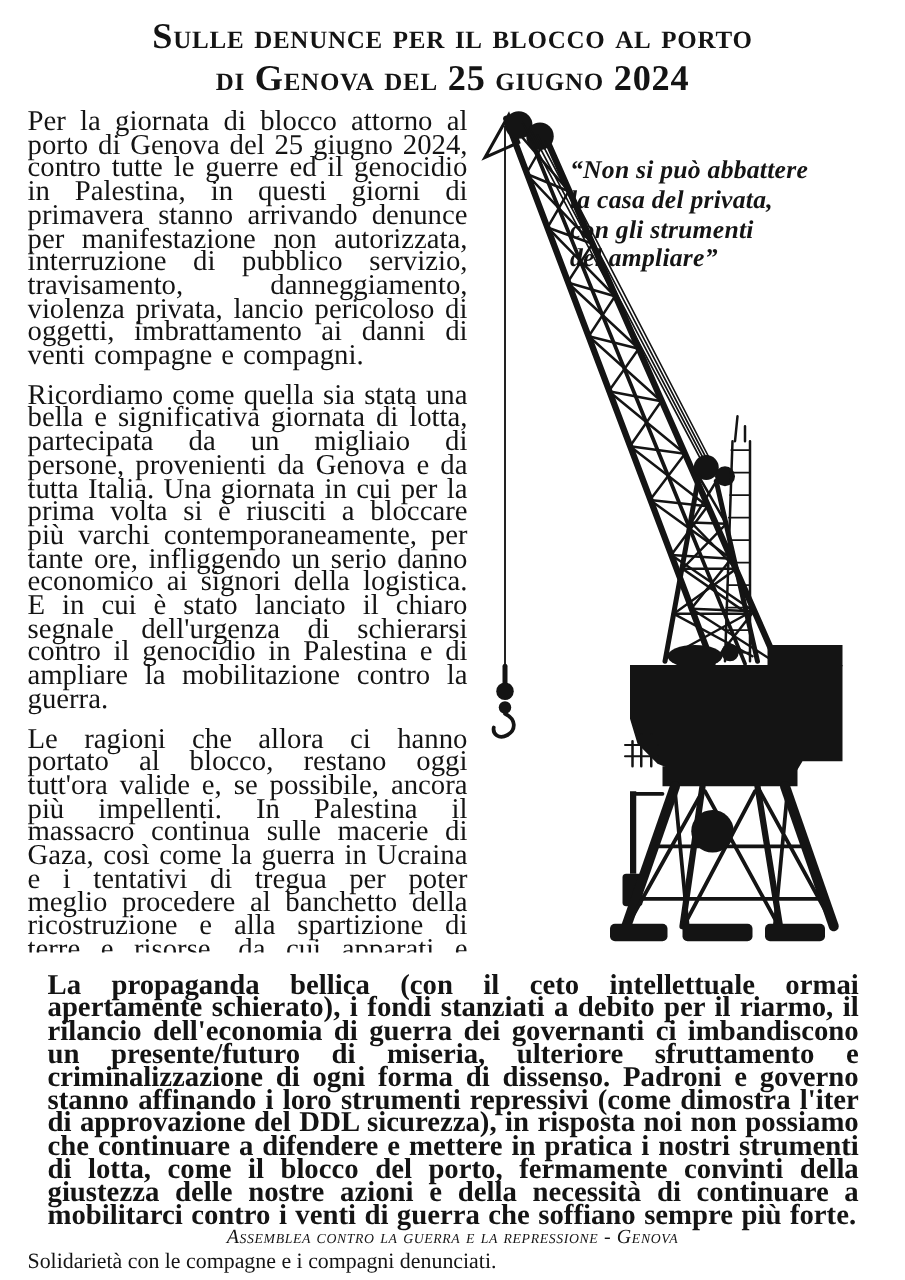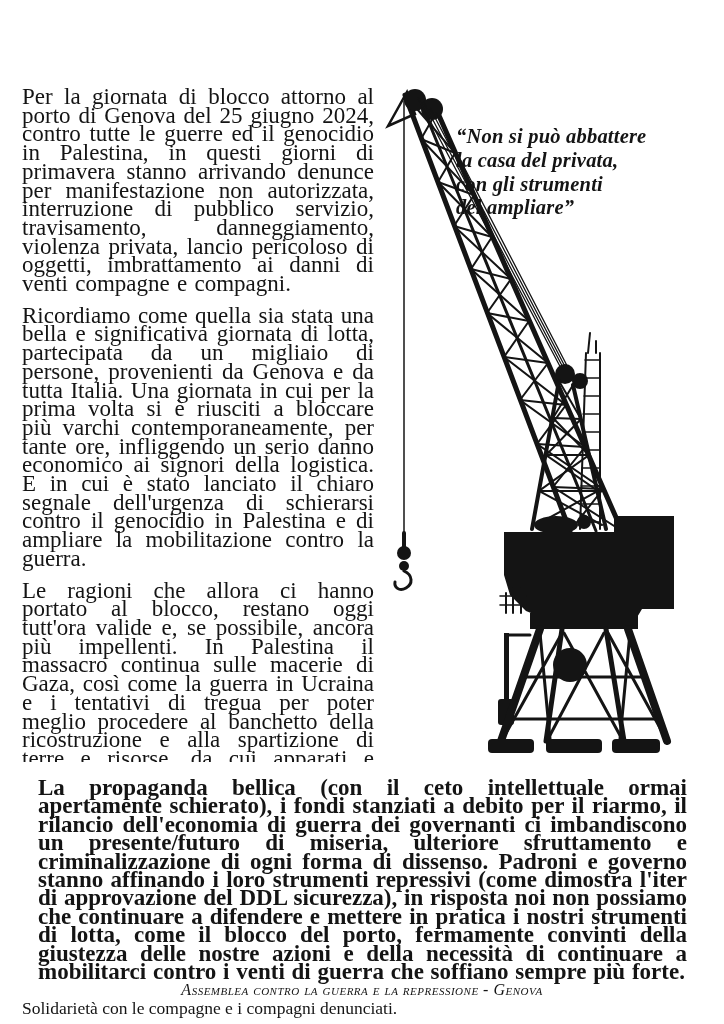--- a/index.html
+++ b/index.html
@@ -33,20 +33,22 @@
     font-style:italic;font-weight:400;font-variant:small-caps;
     font-size:16px;letter-spacing:0.5px;
   }
 </style>
 </head>
 <body>
 
 <div class="page">
 
   <div class="title">
+    <div>Sulle denunce per il blocco al porto</div>
+    <div>di Genova del 25 giugno 2024</div>
   </div>
 
   <div class="leftcol">
     <p class="para">Per la giornata di blocco attorno al porto di Genova del 25 giugno 2024, contro tutte le guerre ed il genocidio in Palestina, in questi giorni di primavera stanno arrivando denunce per manifestazione non autorizzata, interruzione di pubblico servizio, travisamento, danneggiamento, violenza privata, lancio pericoloso di oggetti, imbrattamento ai danni di venti compagne e compagni.</p>
     <p class="para">Ricordiamo come quella sia stata una bella e significativa giornata di lotta, partecipata da un migliaio di persone, provenienti da Genova e da tutta Italia. Una giornata in cui per la prima volta si è riusciti a bloccare più varchi contemporaneamente, per tante ore, infliggendo un serio danno economico ai signori della logistica. E in cui è stato lanciato il chiaro segnale dell'urgenza di schierarsi contro il genocidio in Palestina e di ampliare la mobilitazione contro la guerra.</p>
     <p class="para">Le ragioni che allora ci hanno portato al blocco, restano oggi tutt'ora valide e, se possibile, ancora più impellenti. In Palestina il massacro continua sulle macerie di Gaza, così come la guerra in Ucraina e i tentativi di tregua per poter meglio procedere al banchetto della ricostruzione e alla spartizione di terre e risorse, da cui apparati e padronato europei temono di essere tagliati fuori.</p>
   </div>
 
   <div class="quote">
     <div>“Non si può abbattere</div>

